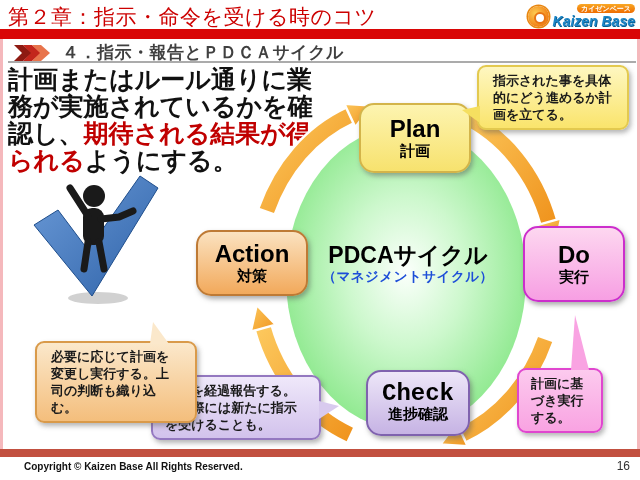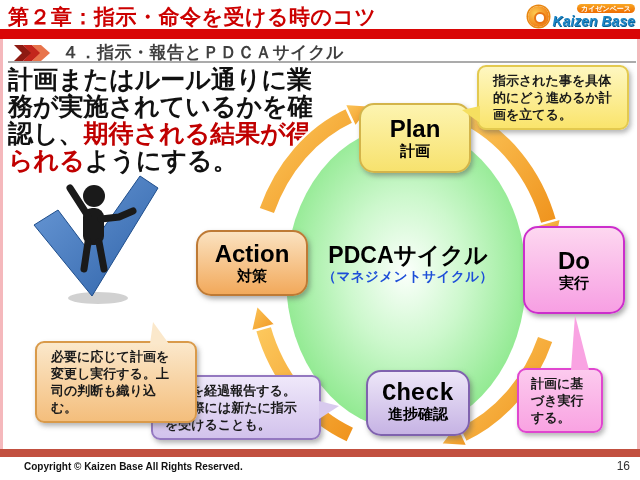--- a/index.html
+++ b/index.html
@@ -4,21 +4,21 @@
 <style>
   * { margin:0; padding:0; box-sizing:border-box; }
   body { background:#777; font-family:"Liberation Sans", sans-serif; }
   .slide {
     position:relative; width:640px; height:480px; background:#fff;
     overflow:hidden; margin:0 auto;
     font-family:"Liberation Sans", sans-serif;
   }
   
   .page-title {
-    position:absolute; left:8px; top:3px; font-size:21px; font-weight:bold;
+    position:absolute; left:8px; top:3px; font-size:21px; font-weight:normal;
     color:#CC0000; letter-spacing:0.5px; white-space:nowrap;
   }
   .header-bar { position:absolute; left:0; top:29px; width:640px; height:10px; background:#D90606; }
   .edge-strip { position:absolute; top:39px; width:3px; height:410px; background:#F5B8BC; }
   .edge-left { left:0; } .edge-right { right:0; }
 
   
   .logo { position:absolute; right:5px; top:1px; height:30px; display:flex; align-items:center; }
   .logo-gear {
     width:21px; height:21px; border-radius:50%;
@@ -60,21 +60,21 @@
   
   .node {
     position:absolute; display:flex; flex-direction:column; align-items:center;
     justify-content:center; border-radius:15px;
     box-shadow:2px 3px 5px rgba(90,90,90,.5); text-align:right;
   }
   .node .en { font-size:24px; font-weight:bold; color:#000; line-height:26px; }
   .node .ja { font-size:15px; font-weight:bold; color:#000; line-height:18px; }
   .node-plan   { left:359px; top:103px; width:112px; height:70px;
                  background:linear-gradient(#FDF4B0,#F7E26E); border:2px solid #D3B44A; }
-  .node-do     { left:523px; top:226px; width:102px; height:88px;
+  .node-do     { left:523px; top:226px; width:102px; height:76px;
                  background:linear-gradient(#FDD7F0,#F79FE3); border:2px solid #CC2ECC; }
   .node-check  { left:366px; top:370px; width:104px; height:66px;
                  background:linear-gradient(#EDE6F8,#C6B3E4); border:2px solid #7F62AE;font-family:Liberation Mono, monospace; }
   .node-action { left:196px; top:230px; width:112px; height:66px;
                  background:linear-gradient(#FBE2C0,#F2A95B); border:2px solid #BE7A35; }
 
   
   .center-label { position:absolute; left:288px; top:242px; width:240px; text-align:center; }
   .center-label .t1 { font-size:23px; font-weight:bold; color:#000; line-height:26px; }
   .center-label .t2 { font-size:13.5px; font-weight:bold; color:#1d4ed8; line-height:18px; letter-spacing:0.5px; }

